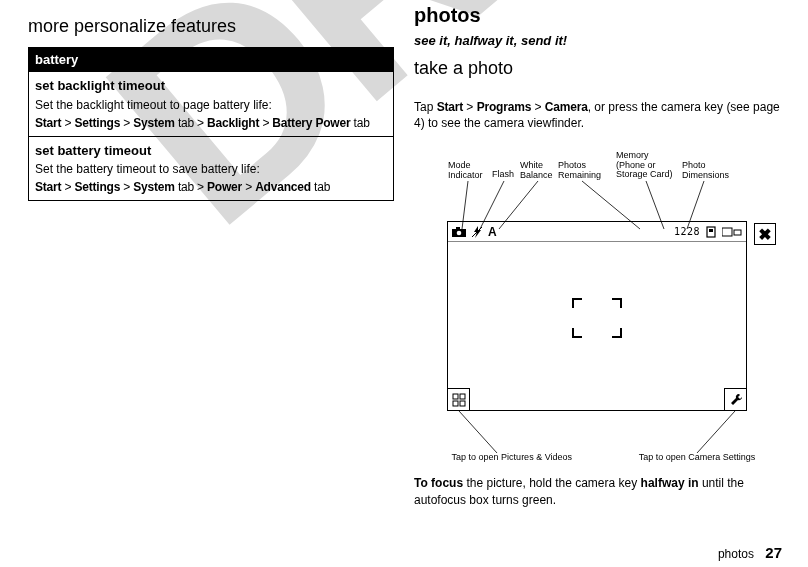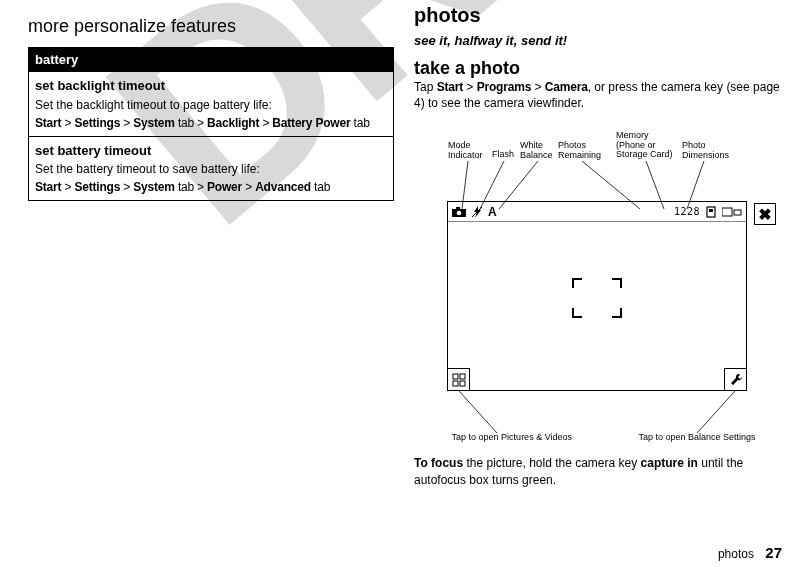--- a/index.html
+++ b/index.html
@@ -78,22 +78,22 @@
     font-family: Arial, sans-serif;
   }
   .tagline {
     font-style: italic;
     font-weight: bold;
     font-size: 13px;
     margin: 0 0 10px 0;
   }
   .subtitle {
     font-size: 18px;
-    font-weight: bold;
-    margin: 0 0 0 0;
+    font-weight: normal;
+    margin: 0 0 20px 0;
   }
   .para { font-size: 12px; line-height: 1.35; margin: 0 0 10px 0; }
 
   
   .diagram-wrap {
     position: relative;
     width: 330px;
     height: 330px;
     margin: 0 auto;
   }
@@ -288,25 +288,25 @@
               <path d="M10 1a3 3 0 0 0-3 4L2 10l2 2 5-5a3 3 0 0 0 4-3l-2 2-2-2 2-2z" fill="#000"></path>
             </svg>
         </div>
       </div>
 
       <div class="close-box" style="left:322px; top:82px;">
         <span>✖</span>
       </div>
 
       <div class="callout-label" style="left:0px; top:312px; width:140px; text-align:right;">Tap to open Pictures &amp; Videos</div>
-      <div class="callout-label" style="left:195px; top:312px; width:140px; text-align:center;">Tap to open Balance Settings</div>
+      <div class="callout-label" style="left:195px; top:312px; width:140px; text-align:center;">Tap to open Camera Settings</div>
     </div>
 
     <p class="para" style="margin-top:4px">
-      <span class="bold">To focus</span><span> the picture, hold the camera key </span><span class="bold">capture in</span><span> until the autofocus box turns green.</span>
+      <span class="bold">To focus</span><span> the picture, hold the camera key </span><span class="bold">halfway in</span><span> until the autofocus box turns green.</span>
     </p>
   </div>
 </div>
 
 <div class="footer">
   <span>photos</span>
   <span class="pg">27</span>
 </div>
 
 </body></html>

